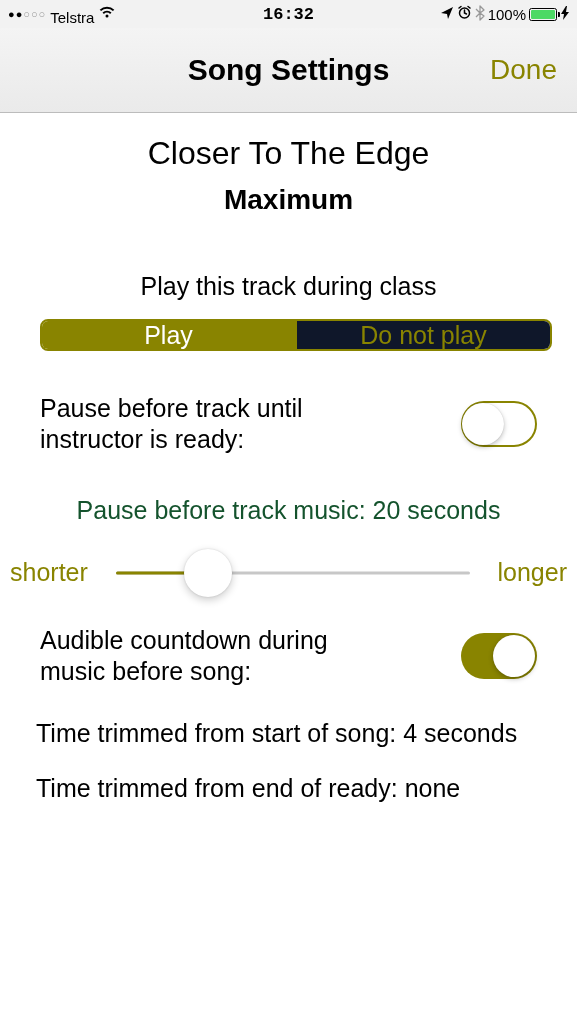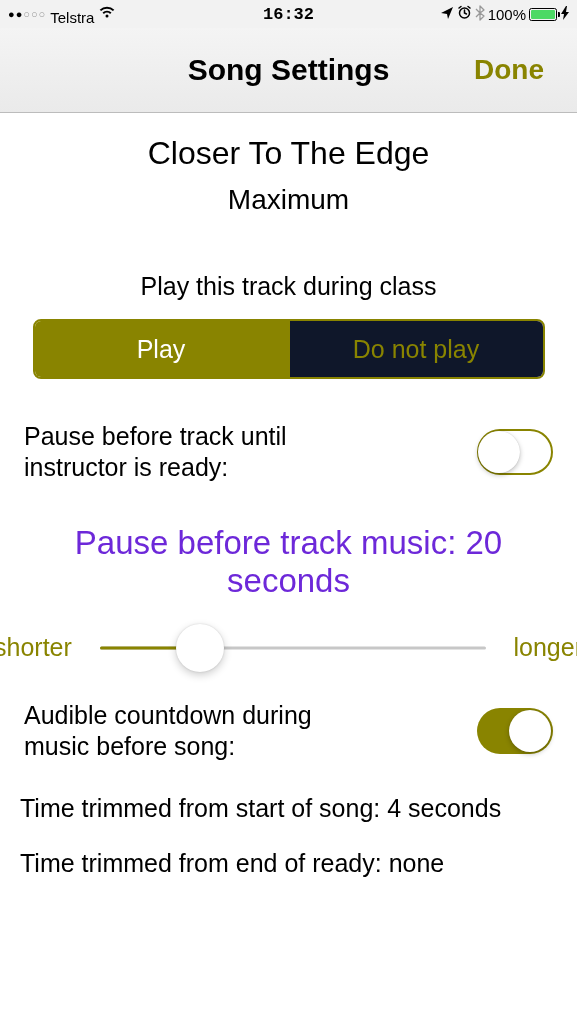--- a/index.html
+++ b/index.html
@@ -47,28 +47,28 @@
       height: 85px;
       background: linear-gradient(#f4f4f4, #eaeaea);
       border-bottom: 1px solid #bcbcbc;
       display: flex;
       align-items: center;
       justify-content: center;
       position: relative;
     }
     .nav-title { font-size: 30px; font-weight: bold; color: #000; }
     .nav-done {
-      position: absolute; right: 33px; font-size: 28px; color: #898400; font-weight: 700;
-    }
-    .content { padding: 0 24px; }
+      position: absolute; right: 20px; font-size: 28px; color: #898400; font-weight: 400;
+    }
+    .content { padding: 0 40px; }
     .song-title { font-size: 32px; text-align: center; margin-top: 22px; color: #000; font-weight: 400; }
-    .song-artist { font-size: 28px; text-align: center; margin-top: 12px; color: #000; font-weight: 400; }
+    .song-artist { font-size: 28px; text-align: center; margin-top: 12px; color: #000; font-weight: 700; }
     .play-label { font-size: 25px; text-align: center; margin-top: 56px; color: #000; }
     .segmented {
-      display: flex; margin: 18px auto 0; width: 512px; height: 60px;
+      display: flex; margin: 18px auto 0; width: 512px; height: 32px;
       border: 2px solid #898400; border-radius: 8px; overflow: hidden;
     }
     .seg-btn {
       flex: 1; display: flex; align-items: center; justify-content: center;
       font-size: 25px; cursor: pointer;
     }
     .seg-btn.active { background: #898400; color: #fff; }
     .seg-btn.inactive { background: #0f172a; color: #898400; border-left: 2px solid #898400; }
     .row {
       display: flex; justify-content: space-between; align-items: center;
@@ -80,21 +80,21 @@
     }
     .toggle.off { border: 2.5px solid #898400; background: #fff; }
     .toggle.on { background: #898400; }
     .toggle-knob {
       width: 42px; height: 42px; border-radius: 50%; background: #fff;
       position: absolute; top: 50%; transform: translateY(-50%);
       box-shadow: 0 2px 5px rgba(0,0,0,0.25), 0 0 1px rgba(0,0,0,0.2);
     }
     .toggle.off .toggle-knob { left: -1px; top: 50%; }
     .toggle.on .toggle-knob { right: 2px; }
-    .pause-duration { font-size: 33px; text-align: center; margin-top: 40px; color: #6d28d9; }
+    .pause-duration { font-size: 25px; text-align: center; margin-top: 40px; color: #14532d; }
     .slider-row {
       display: flex; align-items: center; gap: 28px; margin-top: 28px;
       margin-left: -30px; margin-right: -30px;
     }
     .slider-end { font-size: 25px; color: #898400; }
     .slider {
       flex: 1; height: 40px; position: relative;
     }
     .slider-track {
       position: absolute; left: 0; right: 0; top: 50%; height: 3px;

